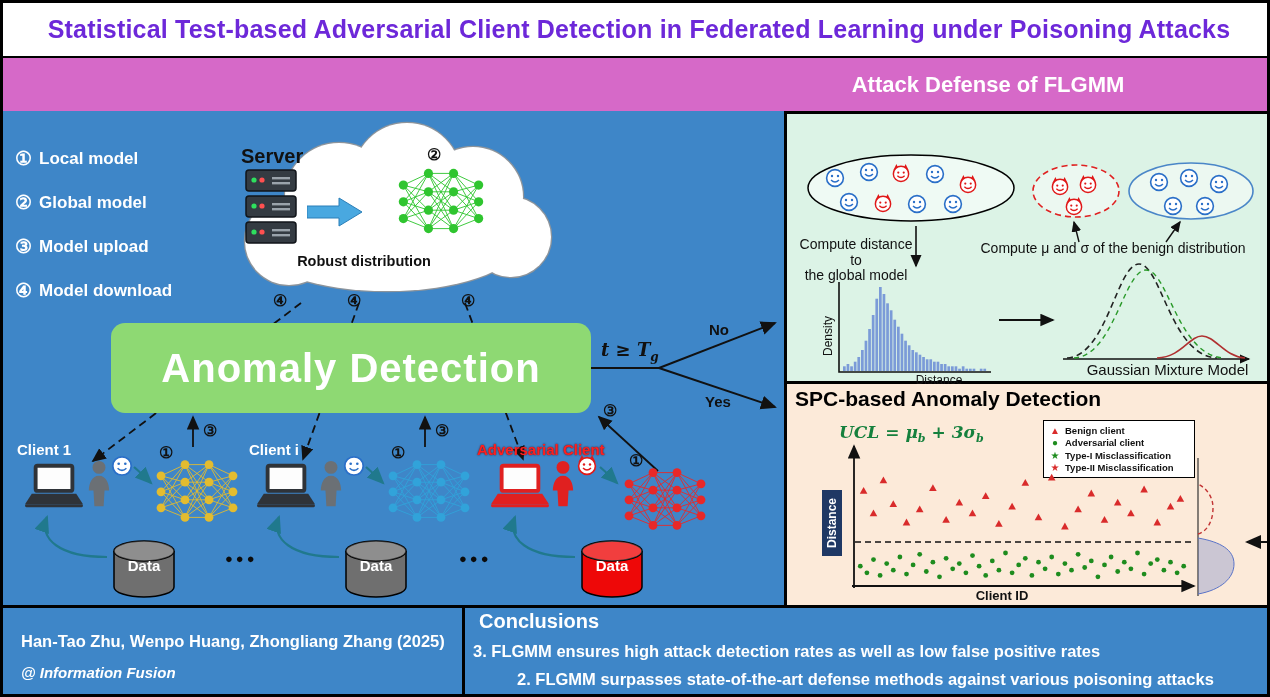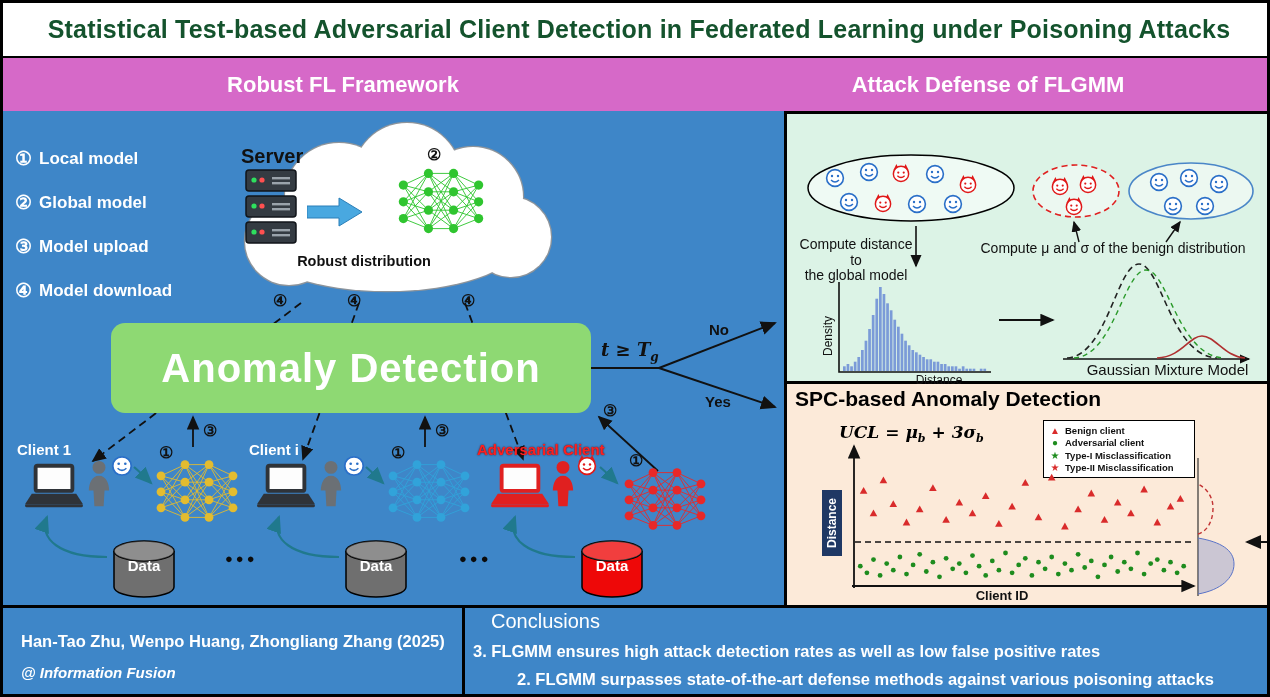--- a/index.html
+++ b/index.html
@@ -2,21 +2,21 @@
 <html><head>
 <meta charset="utf-8">
 <style>
   html,body{margin:0;padding:0;background:#222;}
   .poster{position:relative;width:1270px;height:697px;background:#3e86c8;border:3px solid #000;
     box-sizing:border-box;font-family:"Liberation Sans",sans-serif;overflow:hidden;}
   .abs{position:absolute;}
   
   .title-bar{position:absolute;left:0;top:0;width:100%;height:55px;background:#fff;
     border-bottom:2px solid #000;display:flex;align-items:center;justify-content:center;box-sizing:border-box;}
-  .title-bar span{color:#14532d;font-weight:bold;font-size:25px;letter-spacing:.2px;margin-left:8px;}
+  .title-bar span{color:#6d28d9;font-weight:bold;font-size:25px;letter-spacing:.2px;margin-left:8px;}
   .banner{position:absolute;left:0;top:55px;width:100%;height:53px;background:#d669c8;box-sizing:border-box;}
   .banner .bt{position:absolute;top:0;height:53px;display:flex;align-items:center;justify-content:center;
     color:#fff;font-weight:bold;font-size:22px;}
   
   .fl-area{position:absolute;left:0;top:108px;width:781px;height:494px;}
   .gmm-panel{position:absolute;left:781px;top:108px;width:489px;height:273px;background:#dcf3e6;
     border-left:3px solid #000;border-top:3px solid #000;border-bottom:3px solid #000;box-sizing:border-box;}
   .spc-panel{position:absolute;left:781px;top:381px;width:489px;height:221px;background:#fcead9;
     border-left:3px solid #000;box-sizing:border-box;}
   .footer-left{position:absolute;left:0;top:602px;width:462px;height:95px;border-top:3px solid #000;
@@ -37,34 +37,34 @@
   .cond{position:absolute;color:#111;font-weight:bold;font-size:18px;font-family:"DejaVu Serif",serif;font-style:italic;}
   .cond sub{font-size:12px;}
   .branch{position:absolute;color:#111;font-weight:bold;font-size:15px;font-family:"Liberation Sans",sans-serif;}
   
   .panel-title{position:absolute;color:#000;font-weight:bold;font-size:21px;white-space:nowrap;}
   .note{position:absolute;color:#111;font-size:14px;text-align:center;line-height:1.12;}
   .rot{position:absolute;transform-origin:0 0;transform:rotate(-90deg);white-space:nowrap;}
   .axis-lbl{color:#111;font-size:12px;}
   .gmm-lbl{position:absolute;color:#111;font-size:15px;text-align:center;}
   
-  .formula{position:absolute;color:#000000;font-weight:bold;font-style:italic;font-size:17px;
+  .formula{position:absolute;color:#15803d;font-weight:bold;font-style:italic;font-size:17px;
     font-family:"DejaVu Serif",serif;}
   .formula sub{font-size:11px;}
   .spc-legend{position:absolute;left:256px;top:36px;width:152px;background:#fff;border:1.5px solid #000;
     box-sizing:border-box;padding:3px 5px;display:flex;flex-direction:column;justify-content:space-around;height:58px;}
   .spc-legend-row{display:flex;align-items:center;gap:4px;height:12px;}
   .spc-legend-row .mk{font-size:10px;width:12px;text-align:center;}
   .spc-legend-row .lb{font-size:9.5px;font-weight:bold;color:#111;white-space:nowrap;}
   .ylab-dark{background:#1f3864;color:#fff;font-weight:bold;font-size:12px;padding:3px 8px;}
   .xlab{position:absolute;color:#111;font-weight:bold;font-size:13px;text-align:center;}
   
   .authors{position:absolute;left:18px;top:24px;color:#fff;font-weight:bold;font-size:16.5px;white-space:nowrap;}
   .venue{position:absolute;left:18px;top:56px;color:#fff;font-weight:bold;font-style:italic;font-size:15px;}
-  .concl-title{position:absolute;left:14px;top:2px;color:#fff;font-weight:normal;font-size:20px;margin-left:12px;}
+  .concl-title{position:absolute;left:14px;top:2px;color:#fff;font-weight:bold;font-size:20px;}
   .concl-line{position:absolute;left:8px;color:#fff;font-weight:bold;font-size:16.5px;white-space:nowrap;}
   svg{display:block;}
 </style>
 </head>
 <body>
 
 <svg width="0" height="0" style="position:absolute" aria-hidden="true">
   <defs>
     <marker id="m-black" markerWidth="9" markerHeight="8" refX="7" refY="3.5" orient="auto">
         <path d="M0,0 L8,3.5 L0,7 Z" fill="#111"></path>
@@ -178,21 +178,20 @@
   </defs>
 </svg>
 
 <div class="poster">
 
   <div class="title-bar">
     <span>Statistical Test-based Adversarial Client Detection in Federated Learning under Poisoning Attacks</span>
   </div>
 
   <div class="banner">
-    <div class="bt" style="left:0;width:680px;">Robust FL Framework</div>
     <div class="bt" style="left:700px;width:570px;">Attack Defense of FLGMM</div>
   </div>
 
   <div class="fl-area">
 
     <svg width="781" height="494" style="position:absolute;left:0;top:0;">
 
       <path d="M298,192 L90,350" stroke="#111" stroke-width="1.8" stroke-dasharray="8,5" fill="none" marker-end="url(#m-black)"></path>
       <path d="M356,192 L300,348" stroke="#111" stroke-width="1.8" stroke-dasharray="8,5" fill="none" marker-end="url(#m-black)"></path>
       <path d="M462,192 L520,348" stroke="#111" stroke-width="1.8" stroke-dasharray="8,5" fill="none" marker-end="url(#m-black)"></path>

